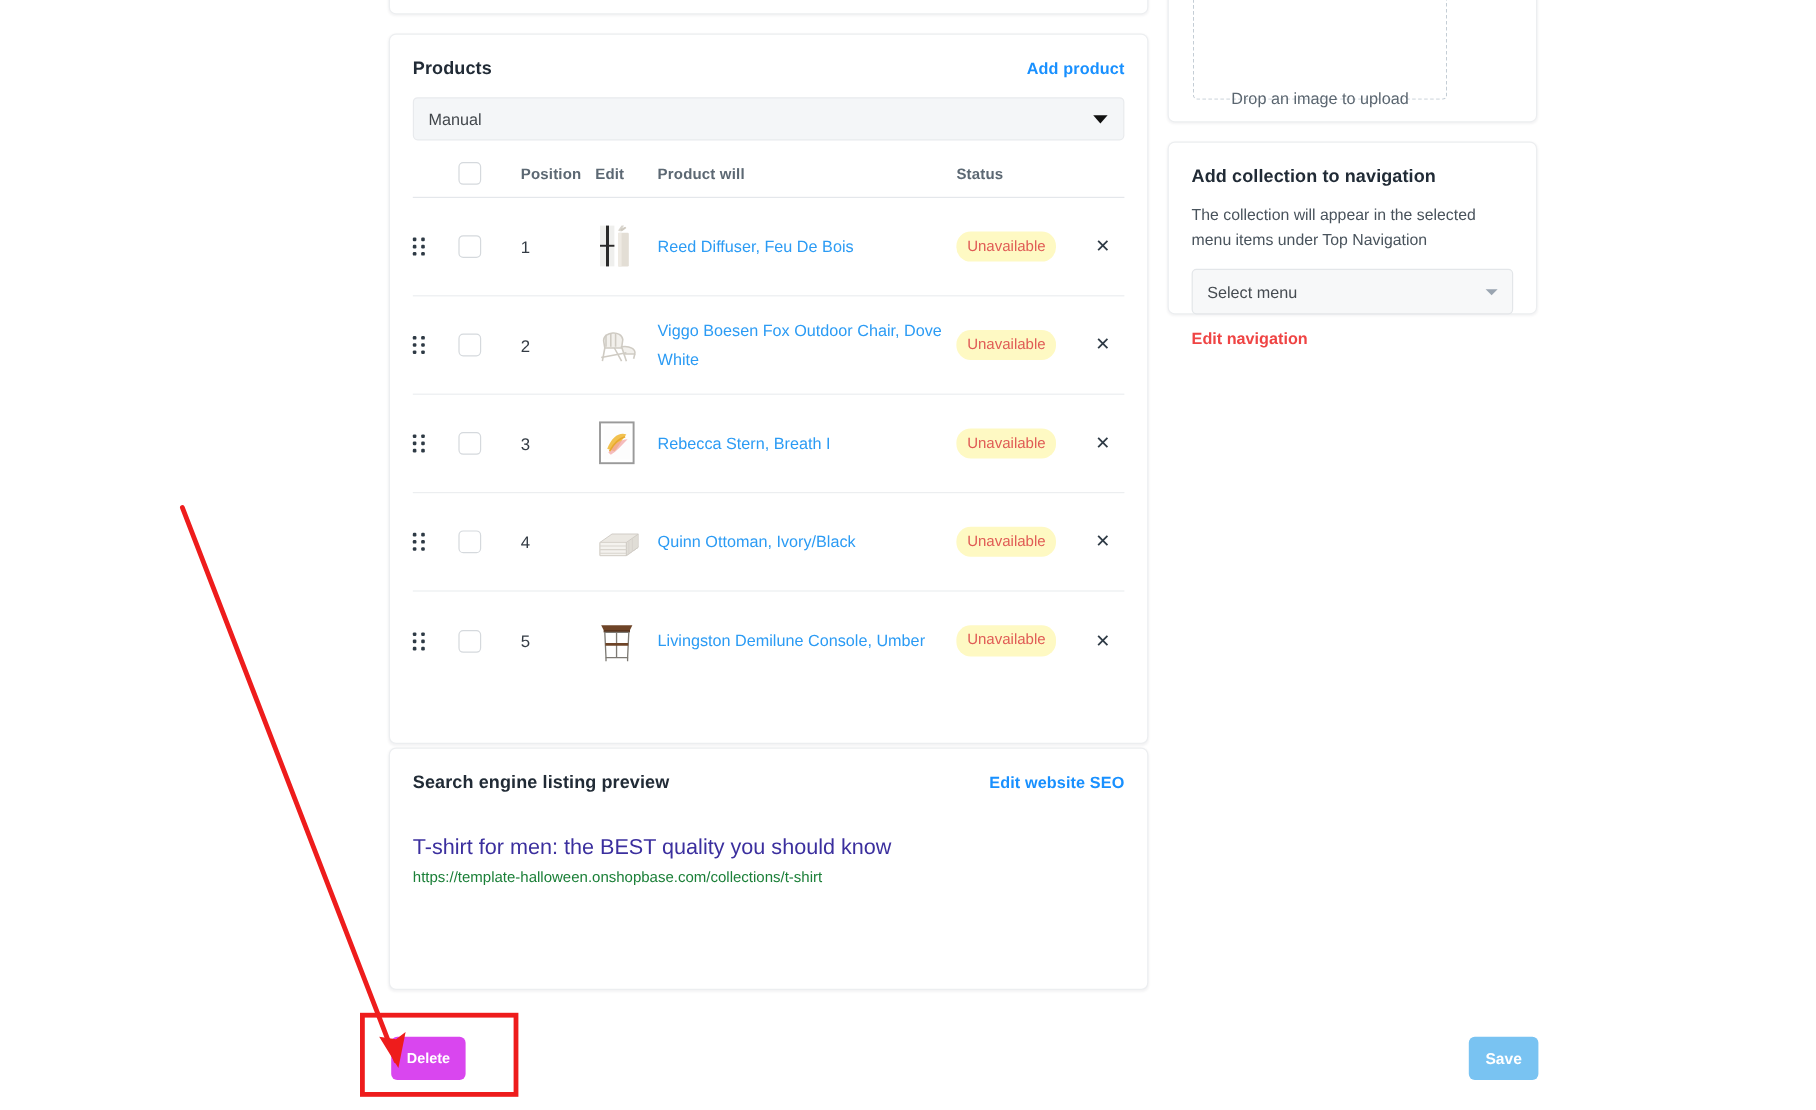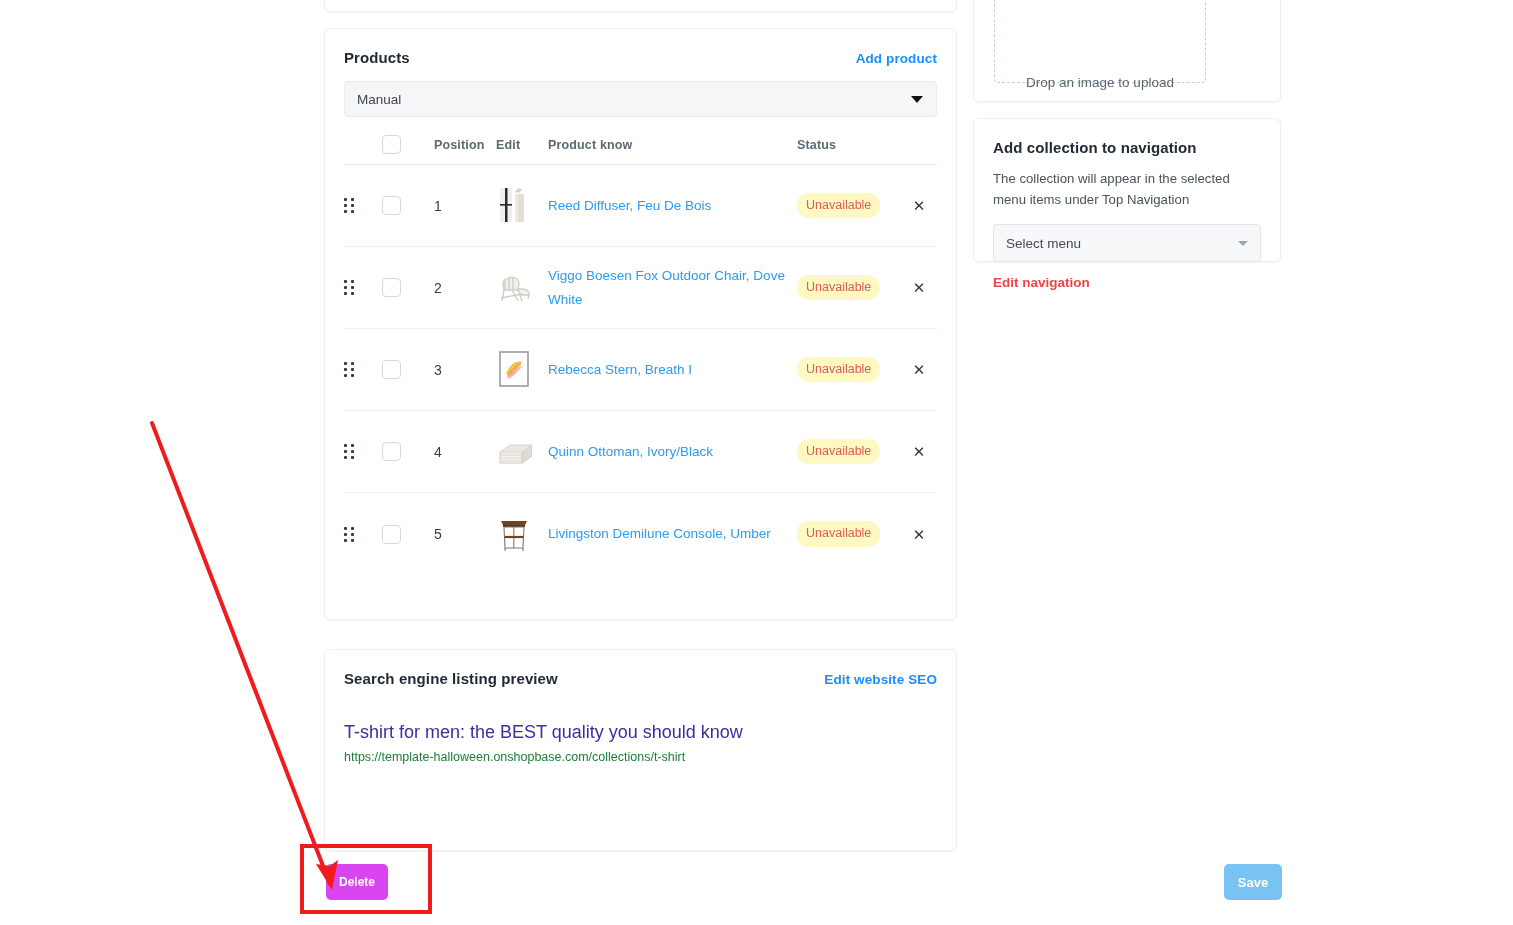--- a/index.html
+++ b/index.html
@@ -184,21 +184,21 @@
     font-size: 15px;
     color: #2e3a45;
     line-height: 1;
     cursor: pointer;
     font-family: "Liberation Sans", sans-serif;
   }
 
   
   .card-seo {
     left: 324px;
-    top: 649px;
+    top: 623px;
     width: 633px;
     height: 202px;
   }
   .seo-title {
     margin-top: 33px;
     font-size: 18px;
     color: #3b2f9e;
     line-height: 24px;
     cursor: pointer;
   }
@@ -343,21 +343,21 @@
 
       <div class="tbl">
 
         <div class="thead">
           <div class="c-handle"></div>
           <div class="c-check">
             <div class="cbx"></div>
           </div>
           <div class="th c-pos">Position</div>
           <div class="th c-img">Edit</div>
-          <div class="th c-title">Product know</div>
+          <div class="th c-title">Product will</div>
           <div class="th c-status">Status</div>
           <div class="c-x"></div>
         </div>
 
         <div class="trow">
           <div class="c-handle">
             <div class="drag">
               <i></i>
                 <i></i>
                 <i></i>

